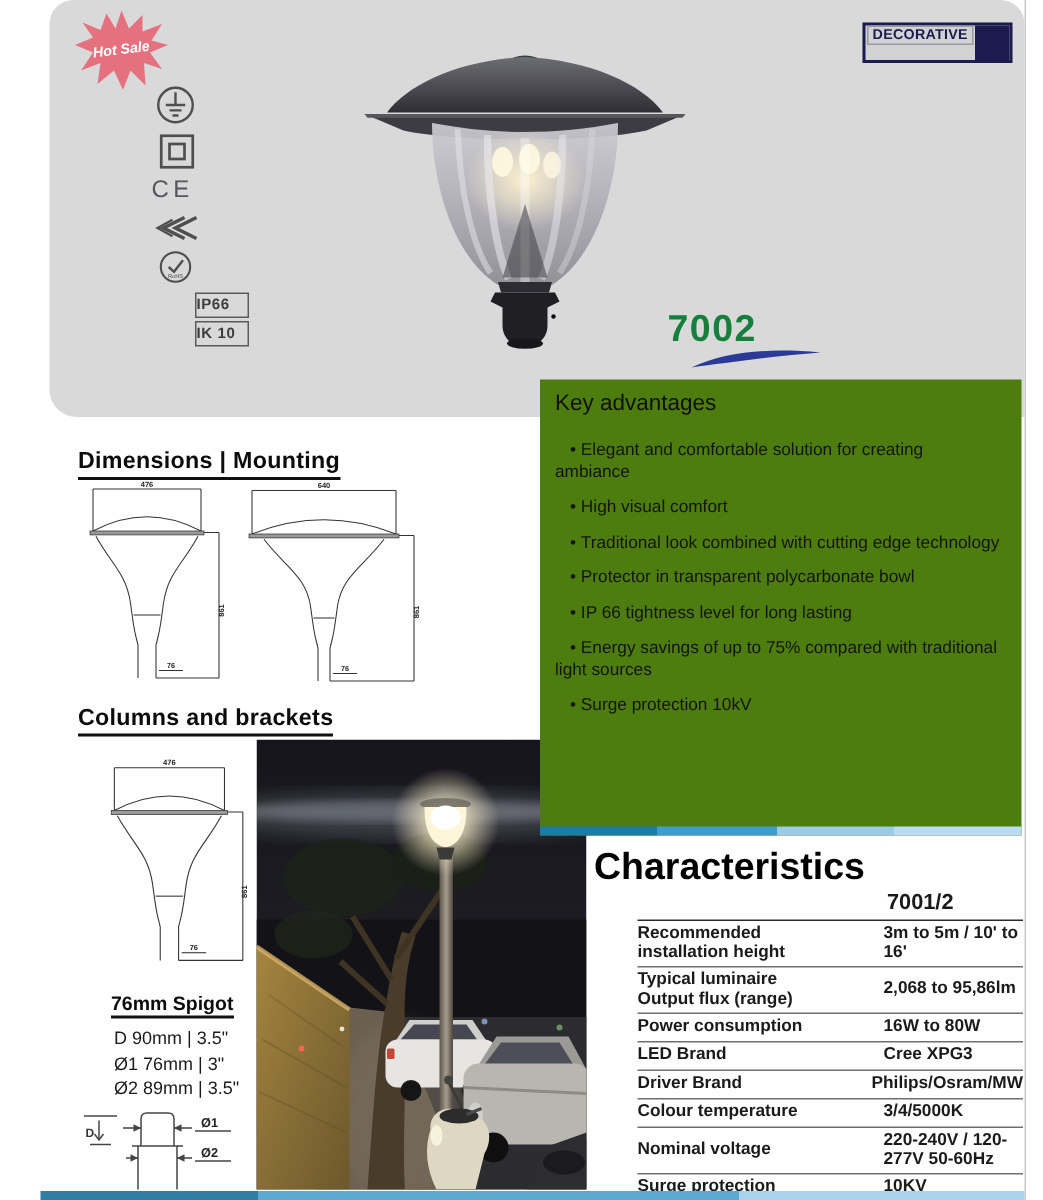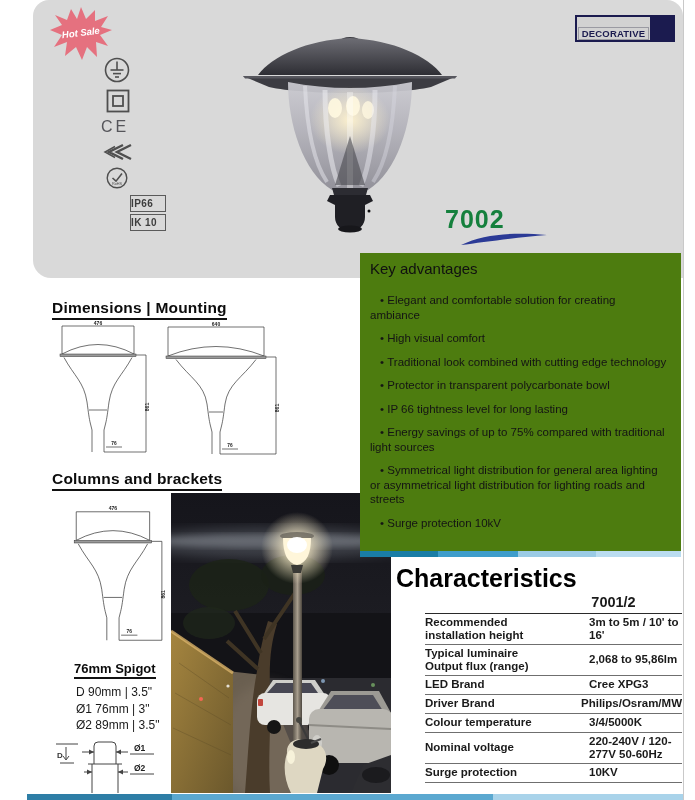--- a/index.html
+++ b/index.html
@@ -26,21 +26,21 @@
   .lamp-art{left:235px;top:20px;width:230px;height:218px;z-index:2;}
 
   
   .model-number{left:445px;top:205px;font-size:25px;font-weight:bold;color:#15803d;
                 letter-spacing:1px;z-index:4;}
   .swoosh{left:459px;top:231px;width:90px;height:16px;z-index:4;}
 
   
   .decorative-badge{left:575px;top:15px;width:100px;height:27px;border:2px solid #1b1b4f;
                     background:#d2d2d2;display:flex;align-items:stretch;z-index:4;box-sizing:border-box;}
-  .decorative-text-box{flex:1;display:flex;align-items:flex-end;justify-content:center;}
+  .decorative-text-box{flex:1;display:flex;align-items:flex-start;justify-content:center;}
   .decorative-text-box span{border:1px solid #9a9aa2;padding:0px 3px;font-size:9.5px;
                     font-weight:bold;color:#1b1b4f;letter-spacing:0.2px;}
   .decorative-navy{width:23px;background:#1b1b4f;}
 
   
   .key-advantages{left:360px;top:253px;width:321px;height:304px;background:#4d7c0f;z-index:5;
                   box-sizing:border-box;padding:7px 14px 0 10px;}
   .ka-title{font-size:15px;color:#101010;margin:0 0 16px 0;font-weight:normal;}
   .advantage-item{font-size:11.5px;line-height:14.5px;color:#141414;margin-bottom:9px;text-indent:10px;}
   .advantage-item::before{content:"\2022\00a0";}
@@ -182,21 +182,20 @@
   </div>
 
   <div class="abs key-advantages">
     <h2 class="ka-title">Key advantages</h2>
     <div class="advantage-item">Elegant and comfortable solution for creating ambiance</div>
     <div class="advantage-item">High visual comfort</div>
     <div class="advantage-item">Traditional look combined with cutting edge technology</div>
     <div class="advantage-item">Protector in transparent polycarbonate bowl</div>
     <div class="advantage-item">IP 66 tightness level for long lasting</div>
     <div class="advantage-item">Energy savings of up to 75% compared with traditional light sources</div>
-    <div class="advantage-item">Symmetrical light distribution for general area lighting or asymmetrical light distribution for lighting roads and streets</div>
     <div class="advantage-item">Surge protection 10kV</div>
     <div class="ka-bar">
       <div class="s1"></div>
       <div class="s2"></div>
       <div class="s3"></div>
       <div class="s4"></div>
     </div>
   </div>
 
   <div class="abs section-heading h-dimensions">Dimensions | Mounting</div>
@@ -375,20 +374,24 @@
     </div>
     <div class="char-row">
       <div class="cl">Recommended installation height</div>
       <div class="cv">3m to 5m / 10' to 16'</div>
     </div>
     <div class="char-row">
       <div class="cl">Typical luminaire Output flux (range)</div>
       <div class="cv">2,068 to 95,86lm</div>
     </div>
     <div class="char-row">
+      <div class="cl">Power consumption</div>
+      <div class="cv">16W to 80W</div>
+    </div>
+    <div class="char-row">
       <div class="cl">LED Brand</div>
       <div class="cv">Cree XPG3</div>
     </div>
     <div class="char-row">
       <div class="cl">Driver Brand</div>
       <div class="cv">Philips/Osram/MW</div>
     </div>
     <div class="char-row">
       <div class="cl">Colour temperature</div>
       <div class="cv">3/4/5000K</div>

